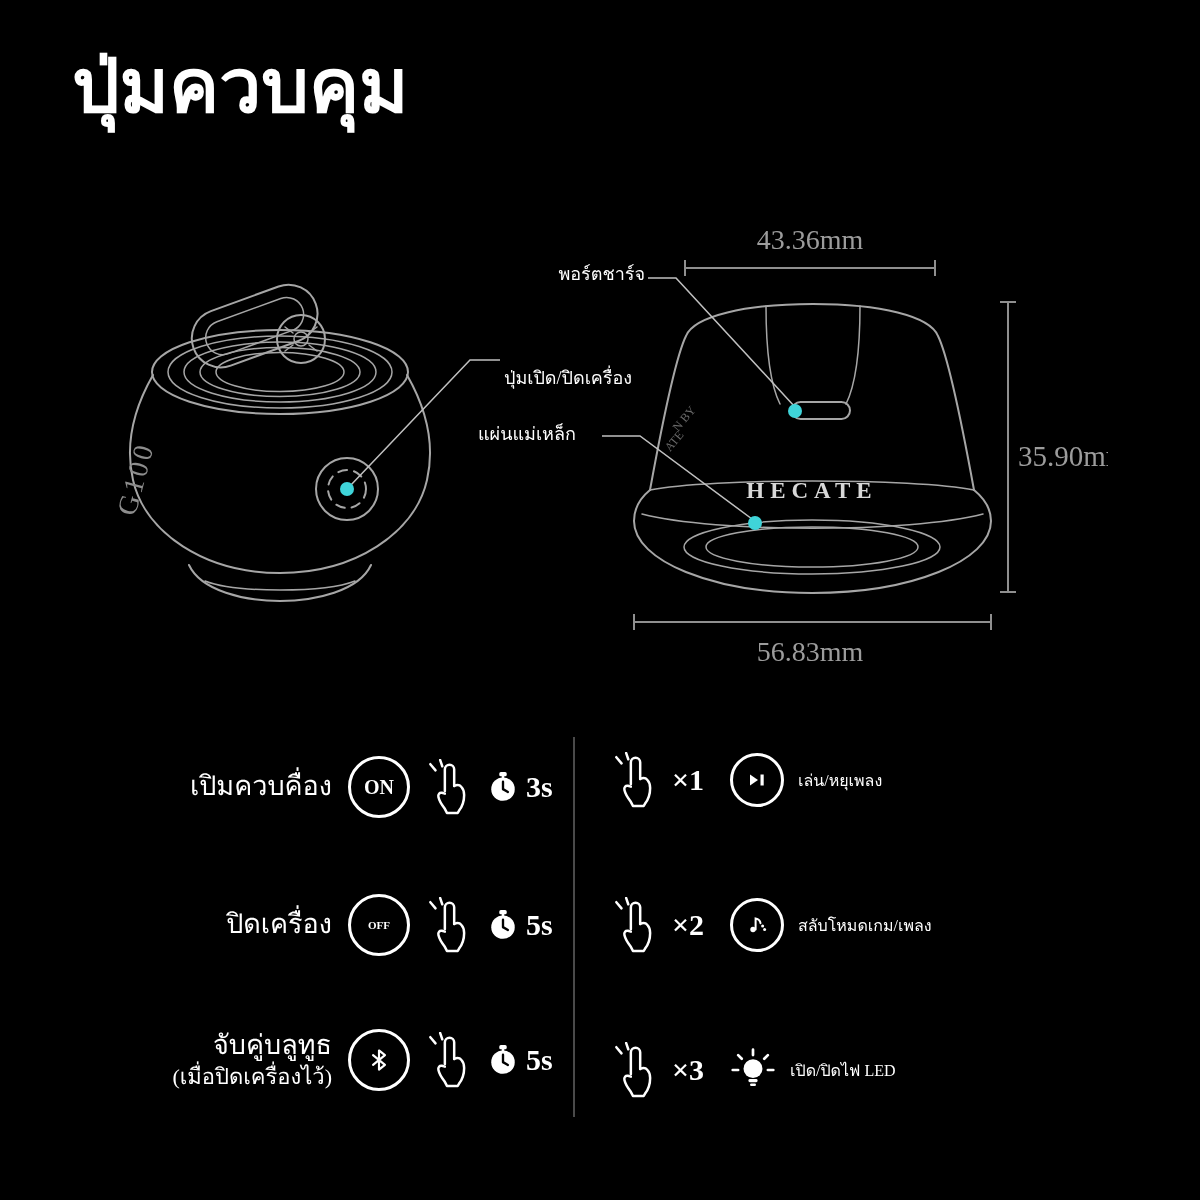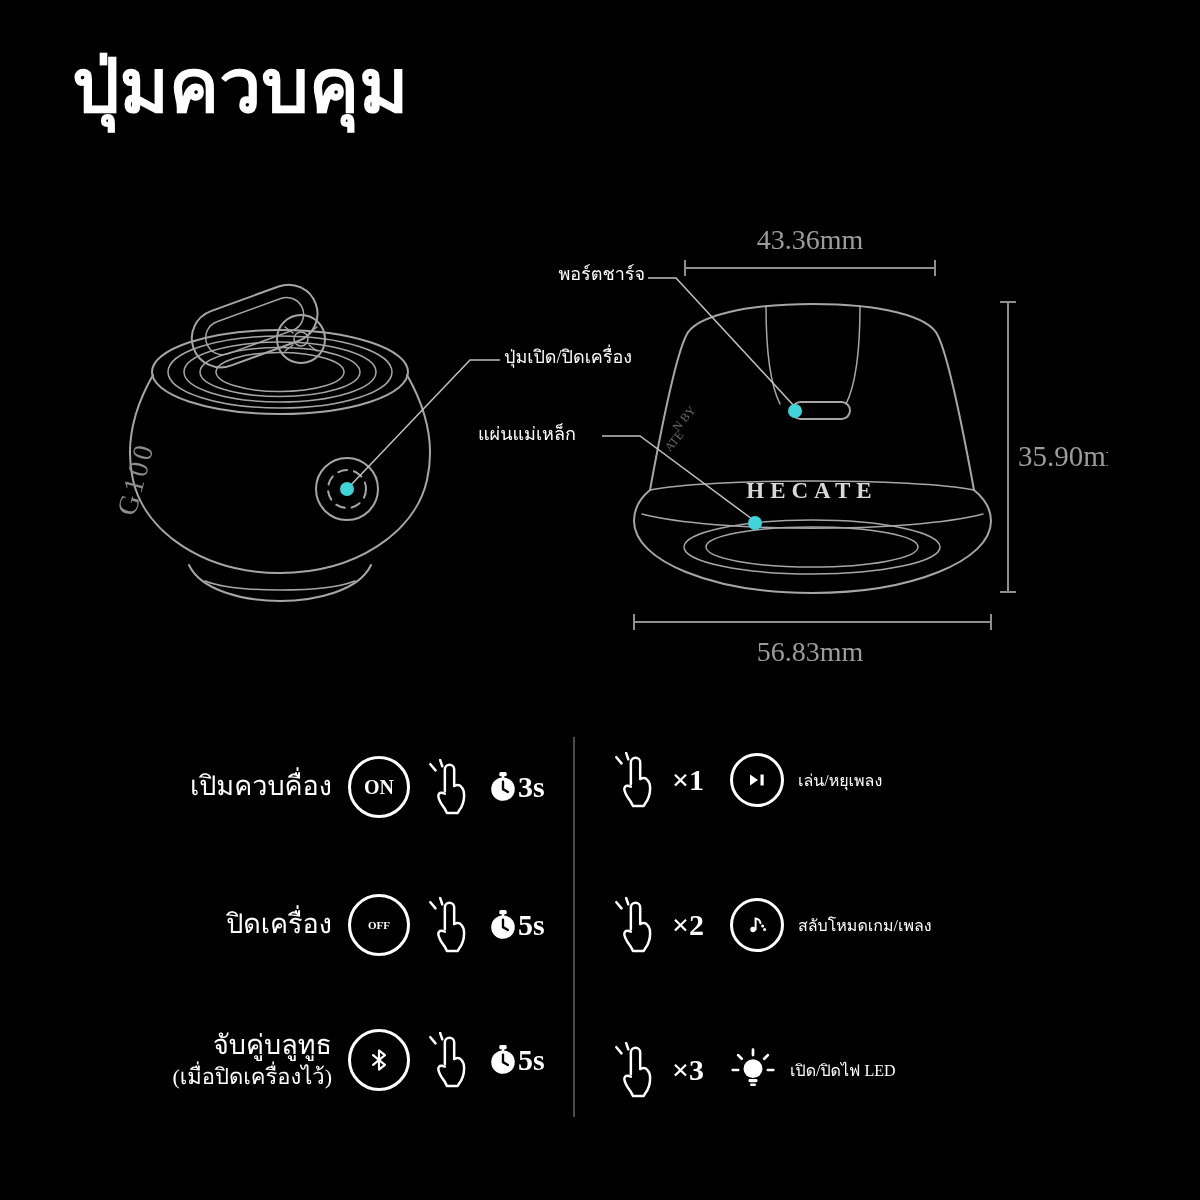--- a/index.html
+++ b/index.html
@@ -2,36 +2,36 @@
 <html style="--bg: #000000; --text: #ffffff; --accent: #3fd4d9; --line_art: #a6a6a6; --dim_text: #9c9c9c; --callout_line: #c0c0c0; --divider: #4a4a4a;"><head>
 <meta charset="utf-8">
 <style>
   html,body{margin:0;padding:0;background:#000;}
   .canvas{position:relative;width:1108px;height:1200px;background:var(--bg,#000);color:var(--text,#fff);
           font-family:Liberation Serif, serif;overflow:hidden;}
   .abs{position:absolute;}
   .title{left:72px;top:36px;font-size:75px;font-weight:800;line-height:1.35;color:var(--text,#fff);}
   .callout{font-size:18px;color:var(--text,#fff);white-space:nowrap;}
   .c-port{left:455px;top:259px;width:190px;text-align:right;}
-  .c-power{left:504px;top:342px;}
+  .c-power{left:504px;top:363px;}
   .c-magnet{left:478px;top:419px;}
   .dim{color:var(--dim_text,#9c9c9c);font-size:28px;white-space:nowrap;}
   .d-top{left:700px;top:224px;width:220px;text-align:center;}
   .d-height{left:1018px;top:440px;font-size:29px;}
   .d-bottom{left:700px;top:636px;width:220px;text-align:center;}
   .lsp{left:105px;top:275px;}
   .rsp{left:620px;top:290px;}
   .overlay{left:0;top:0;pointer-events:none;}
   .divider{left:573px;top:737px;width:2px;height:380px;background:var(--divider,#4a4a4a);}
   .lrow{position:absolute;left:150px;height:80px;display:flex;align-items:center;gap:16px;}
   .llabel{width:182px;text-align:right;font-size:27px;line-height:1.25;}
   .llabel .sub{font-size:22px;display:block;}
   .badge{width:56px;height:56px;border:3px solid var(--text,#fff);border-radius:50%;display:flex;align-items:center;
          justify-content:center;font-weight:bold;font-size:20px;flex:none;}
-  .timer{display:flex;align-items:center;font-size:30px;font-weight:bold;}
+  .timer{display:flex;align-items:center;gap:8px;font-size:30px;font-weight:bold;}
   .rrow{position:absolute;left:612px;height:80px;display:flex;align-items:center;gap:14px;}
   .taps{font-size:30px;font-weight:600;min-width:44px;}
   .circle-icon{width:48px;height:48px;border:3px solid var(--text,#fff);border-radius:50%;display:flex;
                align-items:center;justify-content:center;flex:none;}
   .hand{width:46px;height:56px;flex:none;}
   .clock{width:30px;height:32px;flex:none;}
 </style>
 </head>
 <body>
 

